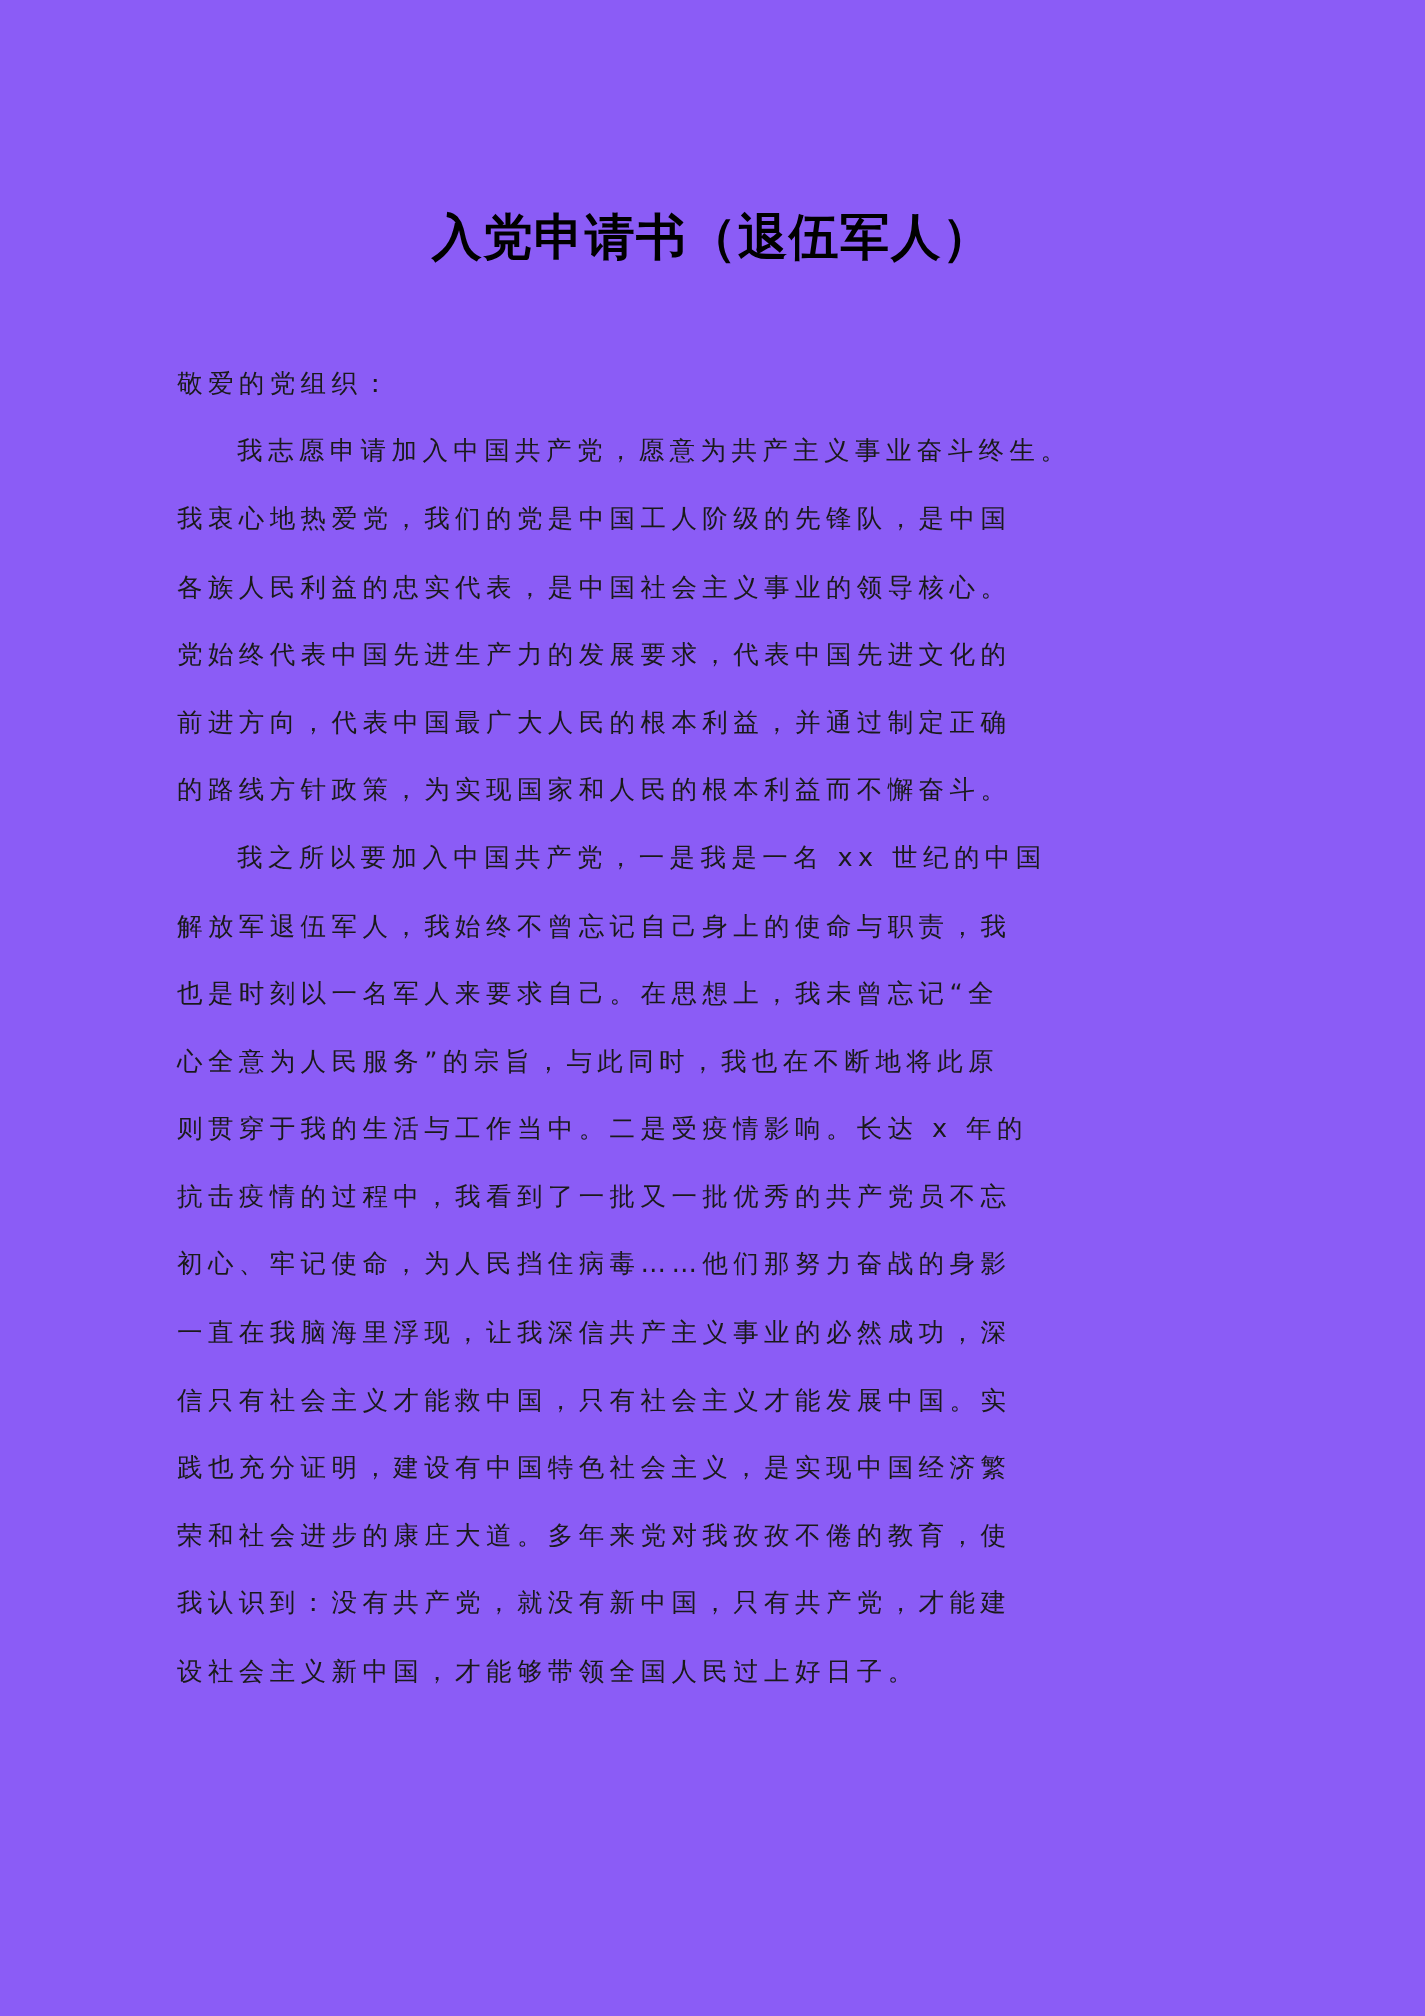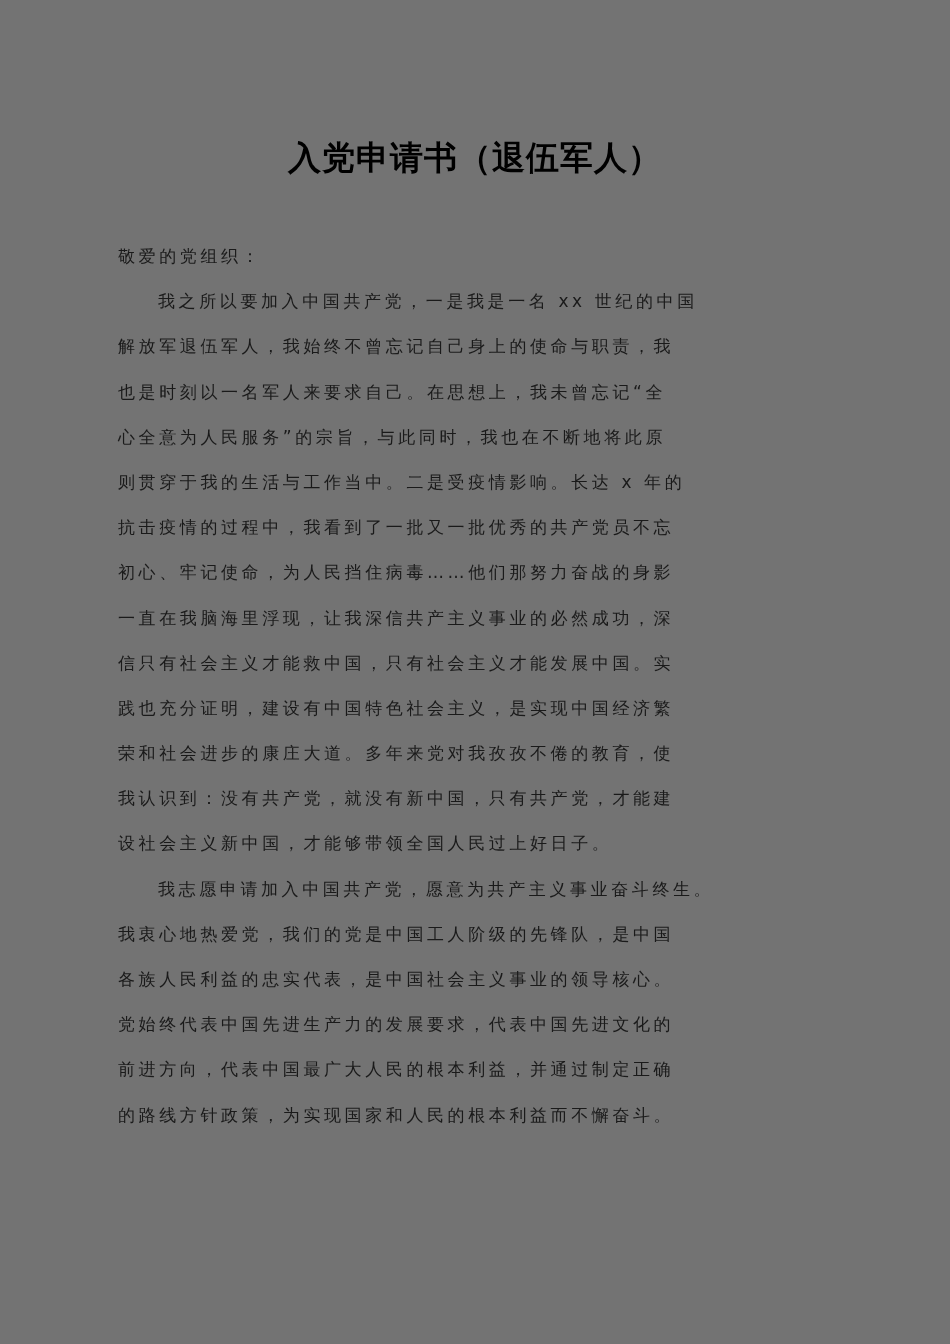--- a/index.html
+++ b/index.html
@@ -1,17 +1,17 @@
 <!DOCTYPE html>
 <html><head>
 <meta charset="utf-8">
 <style>
   html, body { margin: 0; padding: 0; background: #ffffff; }
   body { width: 950px; height: 1344px; position: relative; overflow: hidden; }
-  .page { position: absolute; left: 0; top: 0; width: 950px; height: 1344px; background: #737373; }
+  .page { position: absolute; left: 0; top: 0; width: 950px; height: 1344px; background: #8b5cf6; }
   .title {
     position: absolute; left: 0; top: 136px; width: 950px; text-align: center;
     font-family: "DejaVu Serif", "Liberation Serif", serif;
     font-weight: bold; font-size: 33px; color: #000; letter-spacing: 1px;
   }
   .body {
     position: absolute; left: 118px; top: 234px; width: 730px;
     font-family: "DejaVu Sans", "Liberation Sans", sans-serif;
     font-size: 17px; color: #1a1a1a;
   }
@@ -19,36 +19,36 @@
   .indent { padding-left: 40px; }
 </style>
 </head>
 <body>
 
 <div class="page">
   <div class="title">入党申请书（退伍军人）</div>
   <div class="body">
     <div class="line">敬爱的党组织：</div>
     <div>
+      <div class="line indent">我志愿申请加入中国共产党，愿意为共产主义事业奋斗终生。</div>
+      <div class="line">我衷心地热爱党，我们的党是中国工人阶级的先锋队，是中国</div>
+      <div class="line">各族人民利益的忠实代表，是中国社会主义事业的领导核心。</div>
+      <div class="line">党始终代表中国先进生产力的发展要求，代表中国先进文化的</div>
+      <div class="line">前进方向，代表中国最广大人民的根本利益，并通过制定正确</div>
+      <div class="line">的路线方针政策，为实现国家和人民的根本利益而不懈奋斗。</div>
+    </div>
+    <div>
       <div class="line indent">我之所以要加入中国共产党，一是我是一名 xx 世纪的中国</div>
       <div class="line">解放军退伍军人，我始终不曾忘记自己身上的使命与职责，我</div>
       <div class="line">也是时刻以一名军人来要求自己。在思想上，我未曾忘记“全</div>
       <div class="line">心全意为人民服务”的宗旨，与此同时，我也在不断地将此原</div>
       <div class="line">则贯穿于我的生活与工作当中。二是受疫情影响。长达 x 年的</div>
       <div class="line">抗击疫情的过程中，我看到了一批又一批优秀的共产党员不忘</div>
       <div class="line">初心、牢记使命，为人民挡住病毒……他们那努力奋战的身影</div>
       <div class="line">一直在我脑海里浮现，让我深信共产主义事业的必然成功，深</div>
       <div class="line">信只有社会主义才能救中国，只有社会主义才能发展中国。实</div>
       <div class="line">践也充分证明，建设有中国特色社会主义，是实现中国经济繁</div>
       <div class="line">荣和社会进步的康庄大道。多年来党对我孜孜不倦的教育，使</div>
       <div class="line">我认识到：没有共产党，就没有新中国，只有共产党，才能建</div>
       <div class="line">设社会主义新中国，才能够带领全国人民过上好日子。</div>
     </div>
-    <div>
-      <div class="line indent">我志愿申请加入中国共产党，愿意为共产主义事业奋斗终生。</div>
-      <div class="line">我衷心地热爱党，我们的党是中国工人阶级的先锋队，是中国</div>
-      <div class="line">各族人民利益的忠实代表，是中国社会主义事业的领导核心。</div>
-      <div class="line">党始终代表中国先进生产力的发展要求，代表中国先进文化的</div>
-      <div class="line">前进方向，代表中国最广大人民的根本利益，并通过制定正确</div>
-      <div class="line">的路线方针政策，为实现国家和人民的根本利益而不懈奋斗。</div>
-    </div>
   </div>
 </div>
 
 </body></html>

